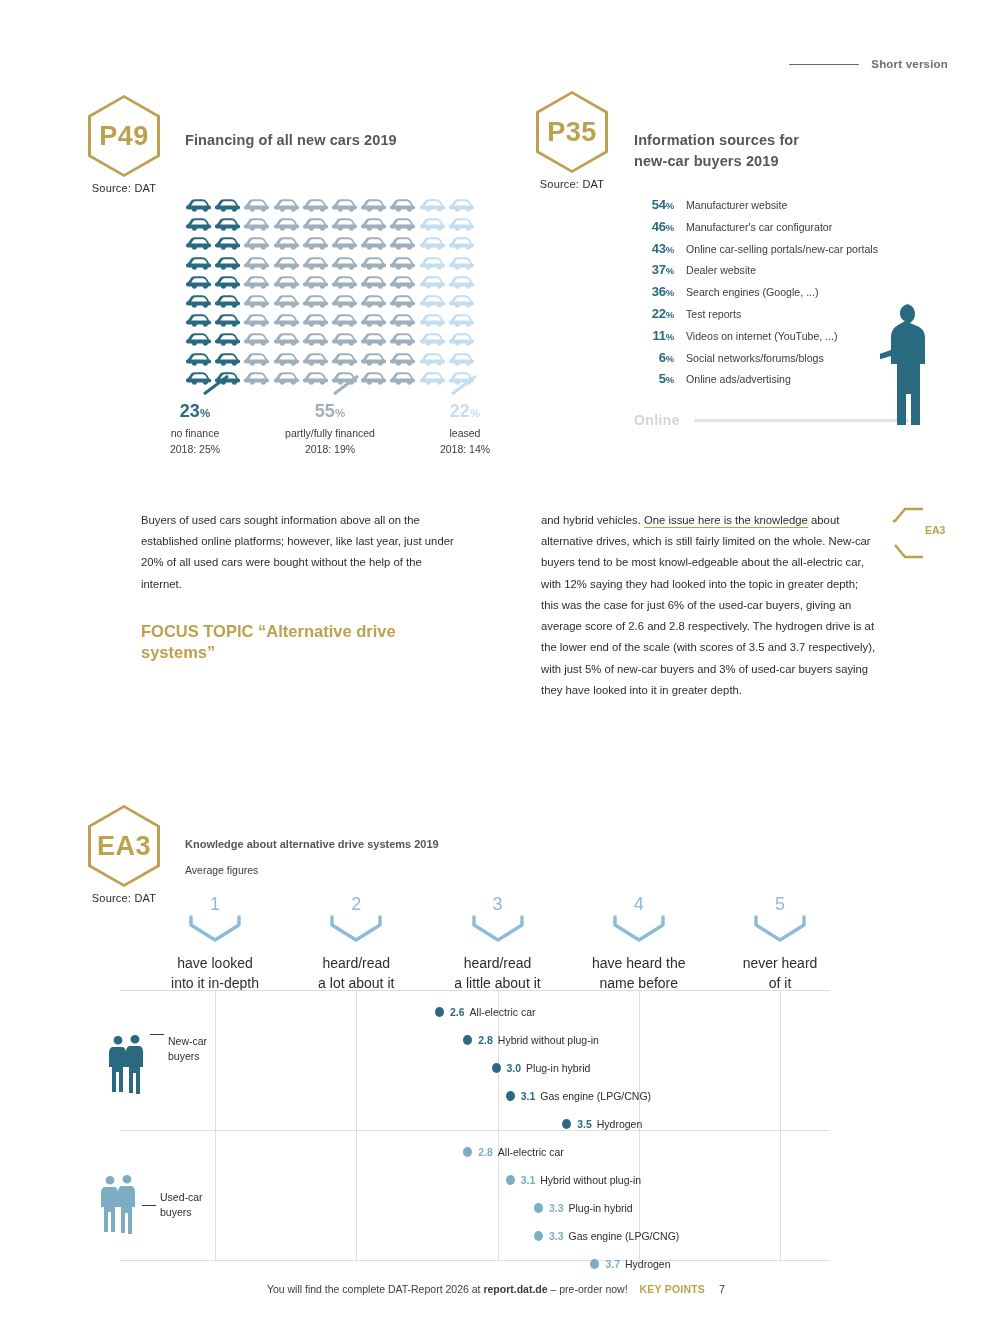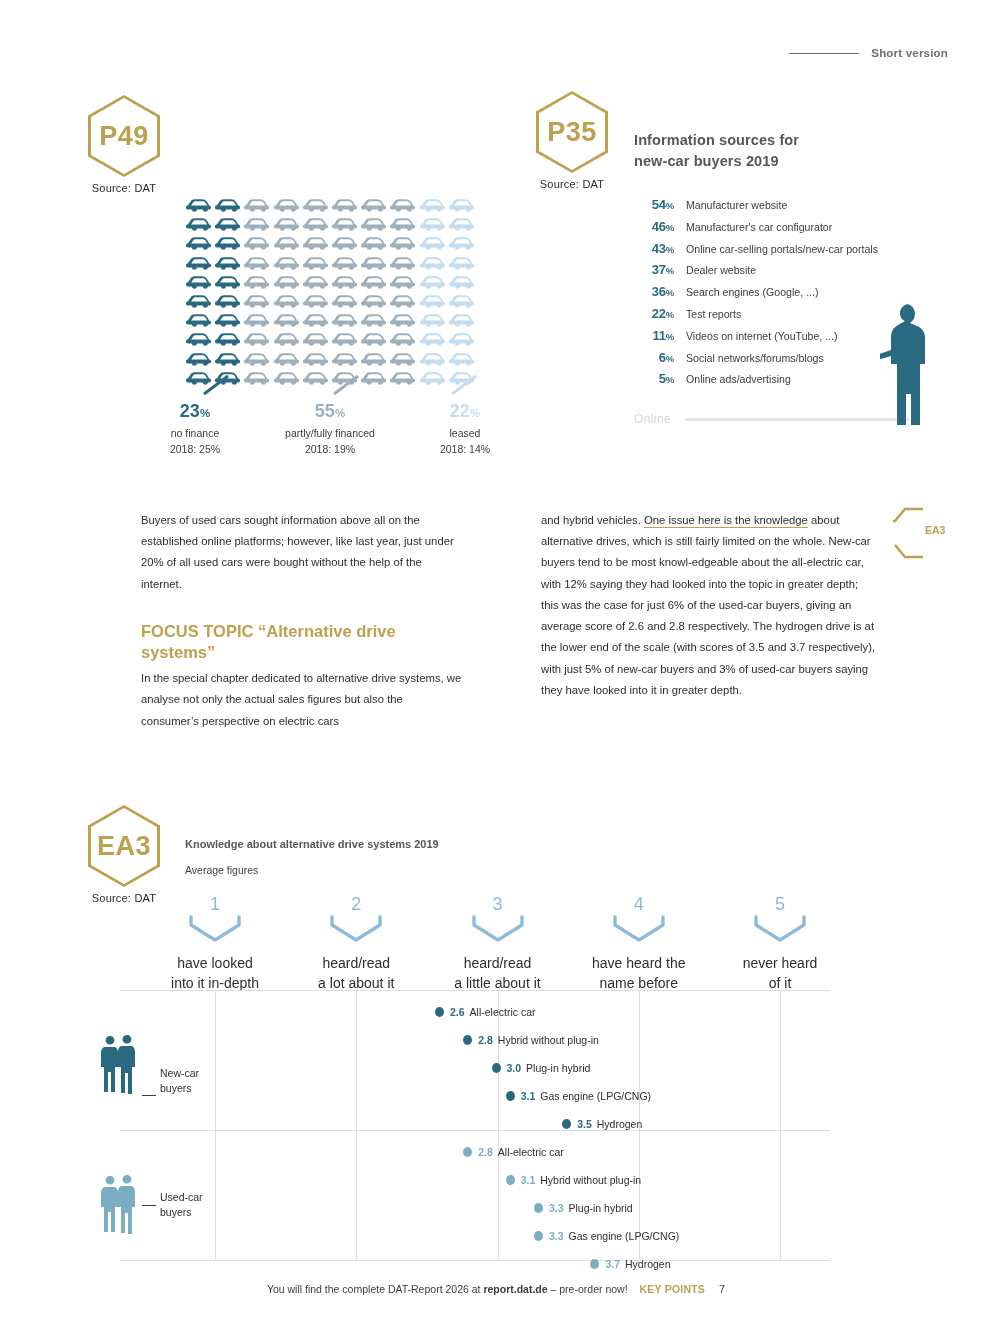--- a/index.html
+++ b/index.html
@@ -7,21 +7,21 @@
     width:992px;height:1323px;
     background:#ffffff;
     font-family:"Liberation Sans", sans-serif;
     color:#3c3c3b;
     position:relative;
     overflow:hidden;
   }
   .page{position:relative;width:992px;height:1323px;}
 
   
-  .header{position:absolute;top:47px;right:44px;display:flex;align-items:center;gap:12px;}
+  .header{position:absolute;top:58px;right:44px;display:flex;align-items:center;gap:12px;}
   .header .rule{width:70px;height:1px;background:#6b6b6b;display:block;}
   .header .htxt{font-size:11.5px;font-weight:bold;color:#6e6e6e;letter-spacing:.2px;}
 
   
   .hexwrap{position:absolute;text-align:center;width:88px;}
   .hex{
     width:72px;height:82px;margin:0 auto;
     display:flex;align-items:center;justify-content:center;
     color:#bda14e;font-size:27px;font-weight:bold;letter-spacing:.5px;
     clip-path:polygon(50% 0%,100% 25%,100% 75%,50% 100%,0% 75%,0% 25%);
@@ -49,21 +49,21 @@
   .plab{font-size:10.5px;color:#3c3c3b;line-height:1.5;margin-top:6px;}
   .tick{position:absolute;height:22px;width:30px;}
 
   
   #srclist{position:absolute;left:634px;top:197px;width:300px;}
   .srow{display:flex;align-items:baseline;margin-bottom:6.8px;}
   .spct{width:40px;text-align:right;font-size:13px;font-weight:bold;color:#2a6a80;letter-spacing:-.2px;}
   .spct .u{font-size:9.5px;font-weight:bold;}
   .slab{font-size:10.6px;color:#3c3c3b;margin-left:12px;}
   #online-bracket{position:absolute;left:634px;top:412px;display:flex;align-items:center;width:275px;}
-  #online-bracket .olab{font-size:12px;font-weight:normal;color:#d5d5d5;letter-spacing:.4px;}
+  #online-bracket .olab{font-size:14px;font-weight:bold;color:#d5d5d5;letter-spacing:.4px;}
   #online-bracket .oline{flex:1;height:3px;background:#e2e2e2;margin-left:14px;border-radius:2px;}
   #person{position:absolute;left:880px;top:302px;}
 
   
   .col{position:absolute;font-size:11.3px;line-height:1.88;color:#2d2d2d;}
   #colL{left:141px;top:510px;width:322px;}
   #colR{left:541px;top:510px;width:337px;}
   .focus{color:#bda14e;font-size:16.5px;font-weight:bold;line-height:1.25;margin:26px 0 6px 0;}
   .uline{border-bottom:1.5px solid #bda14e;padding-bottom:1px;}
 
@@ -104,20 +104,21 @@
     <span class="rule"></span>
     <span class="htxt">Short version</span>
   </div>
 
   <div class="hexwrap" style="left:80px;top:95px;">
     <div class="hex">
       <span>P49</span>
     </div>
     <div class="hexsrc">Source: DAT</div>
   </div>
+  <div class="ptitle" style="left:185px;top:130px;width:330px;">Financing of all new cars 2019</div>
 
   <div id="picto">
       <svg viewBox="0 0 30 18">
         <path d="M3.2 13.2 c-1.3 0-2.2-.9-2.2-2.1 0-1.3 .9-2.2 2.2-2.3 l2.6-3.9 C6.9 3.3 8.6 2.4 10.6 2.4 h7.6 c2.2 0 4 .9 5.4 2.6 l2.3 3.9 c1.3 .1 2.1 1 2.1 2.3 0 1.2-.9 2.1-2.2 2.1 h-1.1 a2.9 2.9 0 0 1-5.7 0 h-6.1 a2.9 2.9 0 0 1-5.7 0 z M8.4 6.3 l-1.8 2.6 h17.2 l-1.6-2.7 c-.9-1.2-2-1.8-3.6-1.8 h-7.1 c-1.4 0-2.4 .6-3.1 1.9 z" fill="#2a6a80"></path>
       </svg>
       <svg viewBox="0 0 30 18">
         <path d="M3.2 13.2 c-1.3 0-2.2-.9-2.2-2.1 0-1.3 .9-2.2 2.2-2.3 l2.6-3.9 C6.9 3.3 8.6 2.4 10.6 2.4 h7.6 c2.2 0 4 .9 5.4 2.6 l2.3 3.9 c1.3 .1 2.1 1 2.1 2.3 0 1.2-.9 2.1-2.2 2.1 h-1.1 a2.9 2.9 0 0 1-5.7 0 h-6.1 a2.9 2.9 0 0 1-5.7 0 z M8.4 6.3 l-1.8 2.6 h17.2 l-1.6-2.7 c-.9-1.2-2-1.8-3.6-1.8 h-7.1 c-1.4 0-2.4 .6-3.1 1.9 z" fill="#2a6a80"></path>
       </svg>
       <svg viewBox="0 0 30 18">
         <path d="M3.2 13.2 c-1.3 0-2.2-.9-2.2-2.1 0-1.3 .9-2.2 2.2-2.3 l2.6-3.9 C6.9 3.3 8.6 2.4 10.6 2.4 h7.6 c2.2 0 4 .9 5.4 2.6 l2.3 3.9 c1.3 .1 2.1 1 2.1 2.3 0 1.2-.9 2.1-2.2 2.1 h-1.1 a2.9 2.9 0 0 1-5.7 0 h-6.1 a2.9 2.9 0 0 1-5.7 0 z M8.4 6.3 l-1.8 2.6 h17.2 l-1.6-2.7 c-.9-1.2-2-1.8-3.6-1.8 h-7.1 c-1.4 0-2.4 .6-3.1 1.9 z" fill="#9fb0bc"></path>
@@ -513,21 +514,20 @@
   </div>
 
   <svg id="person" width="62" height="135" viewBox="0 0 62 135">
     <path fill="#2a6a80" d="M30 2c-6 0-10 4-10 9 0 4 2 7 5 8l-7 4c-5 3-7 7-7 13v26h6v61h9V92h5v31h9V62h5V36c0-6-3-10-8-12l-7-3c3-2 5-5 5-9 0-6-4-10-10-10z"></path>
     <path fill="#2a6a80" d="M17 46 L-10 55 L-9 60 L18 52 Z"></path>
   </svg>
 
   <div class="col" id="colL">
     <p style="margin:0;">Buyers of used cars sought information above all on the established online platforms; however, like last year, just under 20% of all used cars were bought without the help of the internet.</p>
     <div class="focus">FOCUS TOPIC “Alternative drive systems”</div>
-    <p style="margin:0;">In the special chapter dedicated to alternative drive systems, we analyse not only the actual sales figures but also the consumer’s perspective on electric cars</p>
   </div>
 
   <div class="col" id="colR">
     <p style="margin:0;"><span>and hybrid vehicles. </span><span class="uline">One issue here is the knowledge</span> <span>about alternative drives, which is still fairly limited on the whole. New-car buyers tend to be most knowl-edgeable about the all-electric car, with 12% saying they had looked into the topic in greater depth; this was the case for just 6% of the used-car buyers, giving an average score of 2.6 and 2.8 respectively. The hydrogen drive is at the lower end of the scale (with scores of 3.5 and 3.7 respectively), with just 5% of new-car buyers and 3% of used-car buyers saying they have looked into it in greater depth.</span></p>
   </div>
 
   <div id="ea3-callout">
     <svg width="66" height="52" viewBox="0 0 66 52">
       <path d="M30 2 H12 L2 14 H-40 M30 50 H12 L2 38" fill="none" stroke="#bda14e" stroke-width="2.6"></path>
     </svg>
@@ -565,21 +565,21 @@
         <div class="gridline" style="left: 215px; top: 185px; height: 270px;"></div>
         <div class="gridline" style="left: 356.25px; top: 185px; height: 270px;"></div>
         <div class="gridline" style="left: 497.5px; top: 185px; height: 270px;"></div>
         <div class="gridline" style="left: 638.75px; top: 185px; height: 270px;"></div>
         <div class="gridline" style="left: 780px; top: 185px; height: 270px;"></div>
         <div class="hline" style="left: 120px; top: 185px; width: 710px;"></div>
         <div class="hline" style="left: 120px; top: 325px; width: 710px;"></div>
         <div class="hline" style="left: 120px; top: 455px; width: 710px;"></div>
       </div>
     <div id="plot-layer">
-        <div class="grouplab" style="left: 100px; top: 229px; display: flex; align-items: flex-end;">
+        <div class="grouplab" style="left: 108px; top: 229px; display: flex; align-items: flex-start;">
           <svg width="38" height="62" viewBox="0 0 38 62">
             <path fill="#2a6a80" d="M10 2c-2.6 0-4.4 1.9-4.4 4.3S7.4 10.6 10 10.6s4.4-1.9 4.4-4.3S12.6 2 10 2z M4 13c-2 1-3 3-3 6v14h3v25h4V38h3v20h4V33h3V19c0-3-1-5-3-6z"></path>
             <path fill="#2a6a80" d="M27 1c-2.6 0-4.5 1.9-4.5 4.3S24.4 9.6 27 9.6s4.4-1.9 4.4-4.3S29.6 1 27 1z M21 12c-2 1-3 3-3 6v15h3v26h4V39h3v21h4V33h3V18c0-3-1-5-3-6z"></path>
           </svg>
           <span style="display:inline-block;width:14px;height:1px;background:#3c3c3b;margin:0 4px;"></span>
           <span>New-car<br>buyers</span>
         </div>
         <div class="dotrow" style="left: 435px; top: 201px;">
           <span class="dot" style="background:#2a6a80"></span>
           <span class="dval" style="color:#2a6a80">2.6</span>

